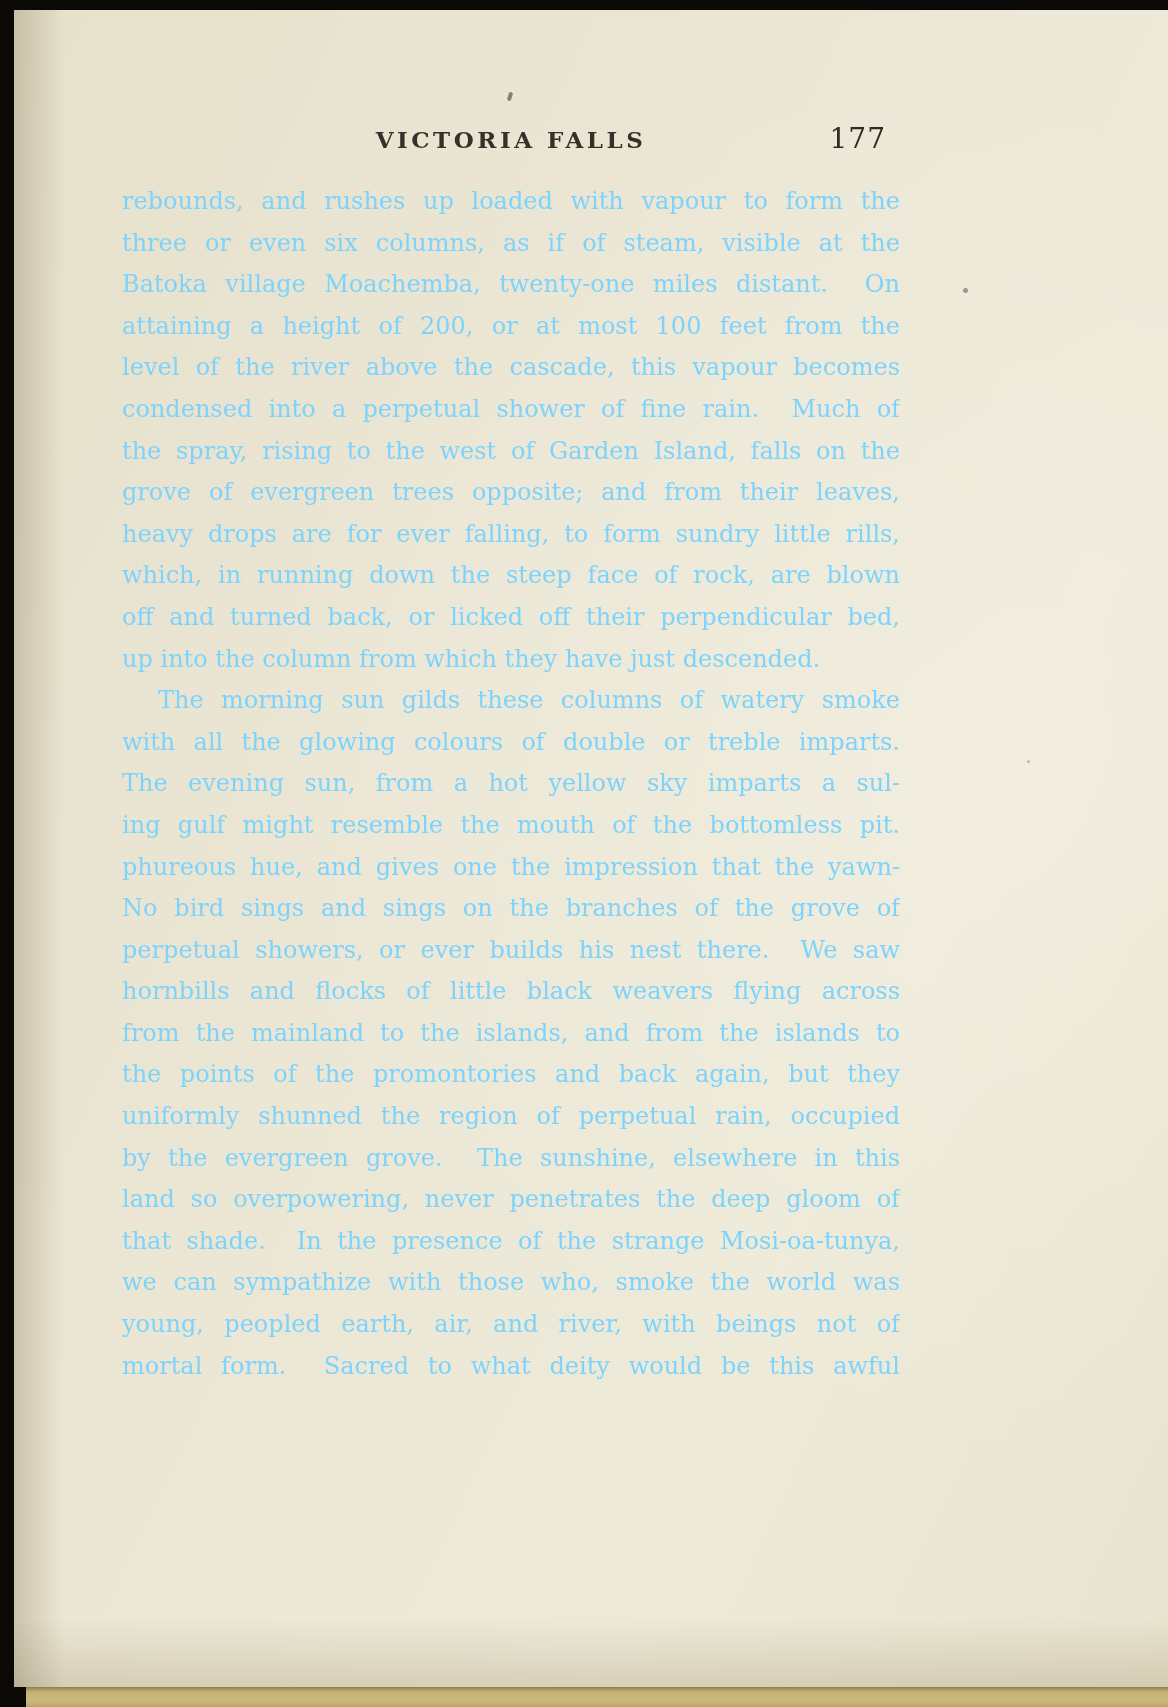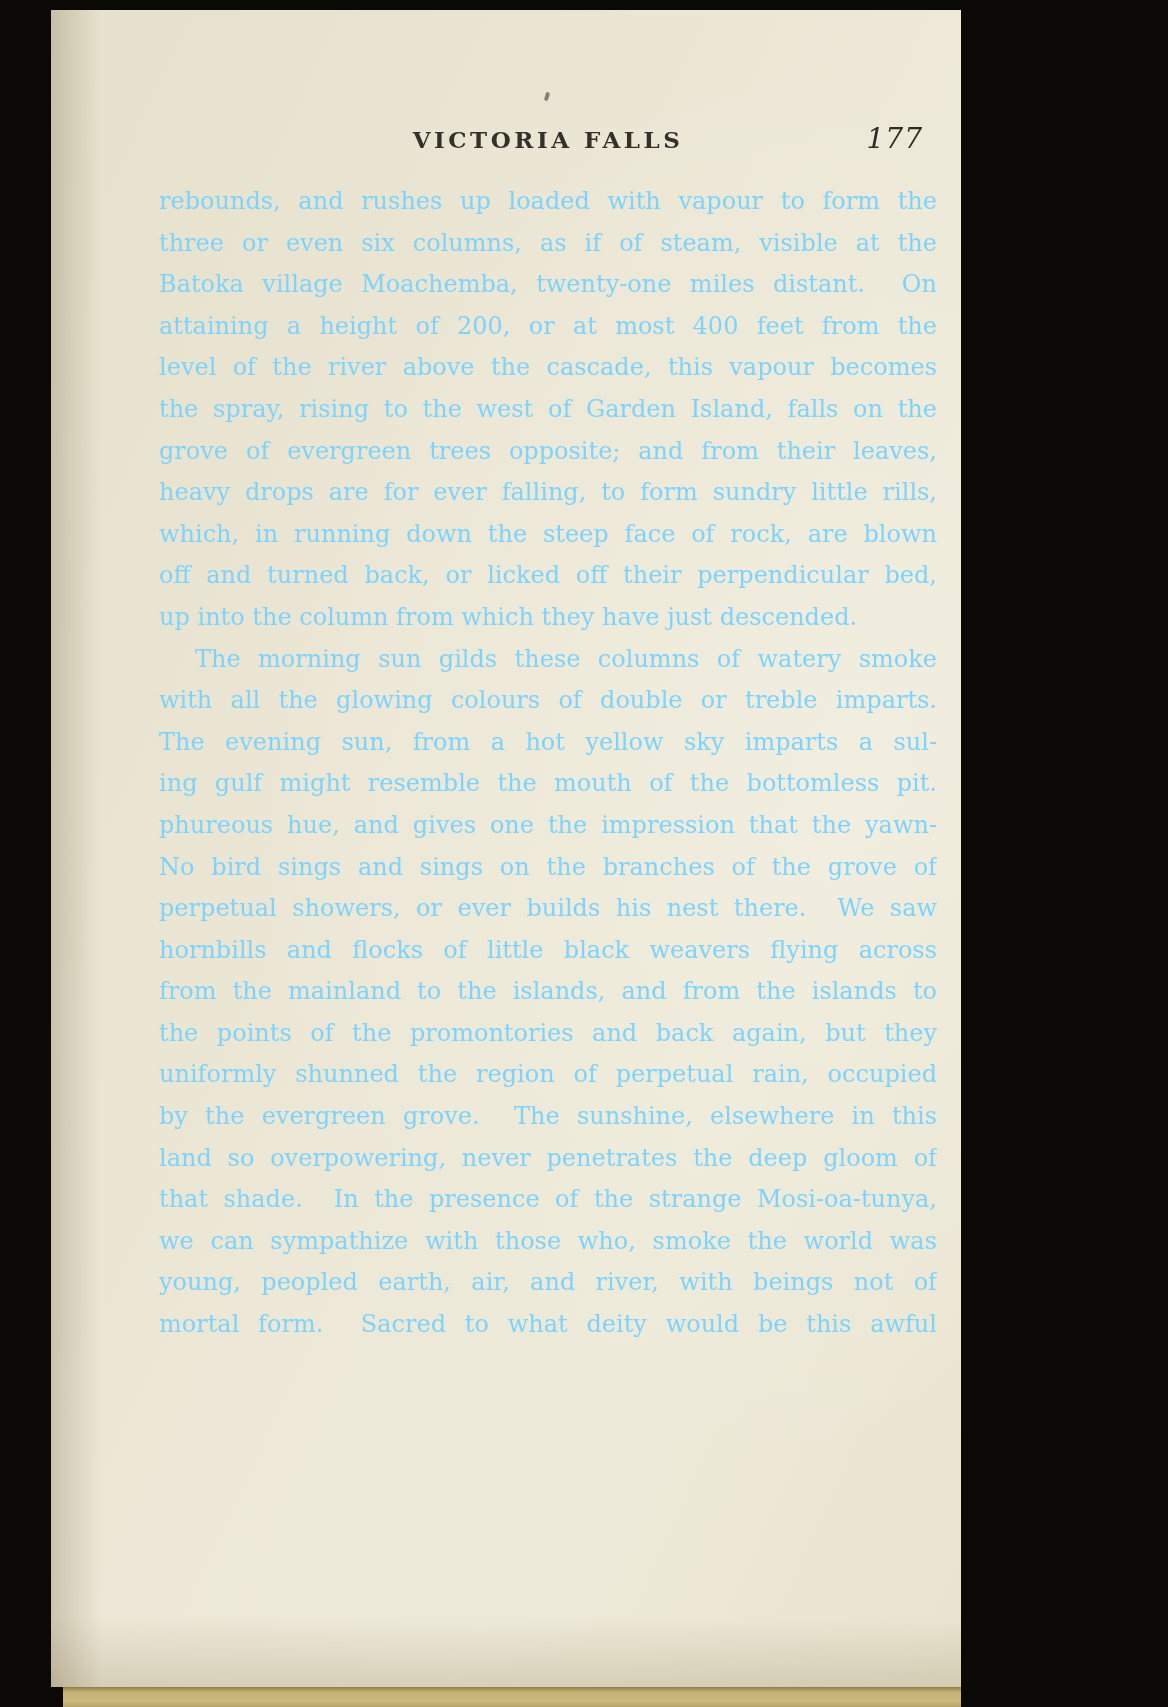--- a/index.html
+++ b/index.html
@@ -2,26 +2,25 @@
 <html><head>
 <meta charset="utf-8">
 <style>
   html, body {
     margin: 0;
     padding: 0;
     background: #0b0905;
   }
   #scan {
     position: relative;
-    width: 924px;
+    width: 1168px;
     height: 1707px;
     background: #0b0905;
     overflow: hidden;
     font-family: "DejaVu Serif", "Liberation Serif", serif;
-    margin-left: 37px;
   }
   
   #paper {
     position: absolute;
     left: 14px;
     top: 10px;
     right: 0px;
     bottom: 20px;
     background:
       radial-gradient(ellipse at 85% 45%, rgba(255,255,250,0.20), rgba(255,255,250,0) 55%),
@@ -56,21 +55,20 @@
     letter-spacing: 3.5px;
     color: #34312b;
   }
   #page-number {
     position: absolute;
     right: 14px;
     top: -4px;
     font-size: 28px;
     letter-spacing: 1px;
     color: #2e2b25;
-    font-style: italic;
   }
   #text-block {
     position: absolute;
     left: 122px;
     top: 181px;
     width: 778px;
     color: #7dd3fc;
     font-size: 24px;
     line-height: 41.6px;
   }
@@ -106,22 +104,23 @@
 
   <div id="header-row">
     <div id="header-title">VICTORIA FALLS</div>
     <div id="page-number">177</div>
   </div>
 
   <div id="text-block">
       <div class="line">rebounds, and rushes up loaded with vapour to form the</div>
       <div class="line">three or even six columns, as if of steam, visible at the</div>
       <div class="line">Batoka village Moachemba, twenty-one miles distant.  On</div>
-      <div class="line">attaining a height of 200, or at most 400 feet from the</div>
+      <div class="line">attaining a height of 200, or at most 100 feet from the</div>
       <div class="line">level of the river above the cascade, this vapour becomes</div>
+      <div class="line">condensed into a perpetual shower of fine rain.  Much of</div>
       <div class="line">the spray, rising to the west of Garden Island, falls on the</div>
       <div class="line">grove of evergreen trees opposite; and from their leaves,</div>
       <div class="line">heavy drops are for ever falling, to form sundry little rills,</div>
       <div class="line">which, in running down the steep face of rock, are blown</div>
       <div class="line">off and turned back, or licked off their perpendicular bed,</div>
       <div class="line last">up into the column from which they have just descended.</div>
       <div class="line indent">The morning sun gilds these columns of watery smoke</div>
       <div class="line">with all the glowing colours of double or treble imparts.</div>
       <div class="line">The evening sun, from a hot yellow sky imparts a sul-</div>
       <div class="line">ing gulf might resemble the mouth of the bottomless pit.</div>

